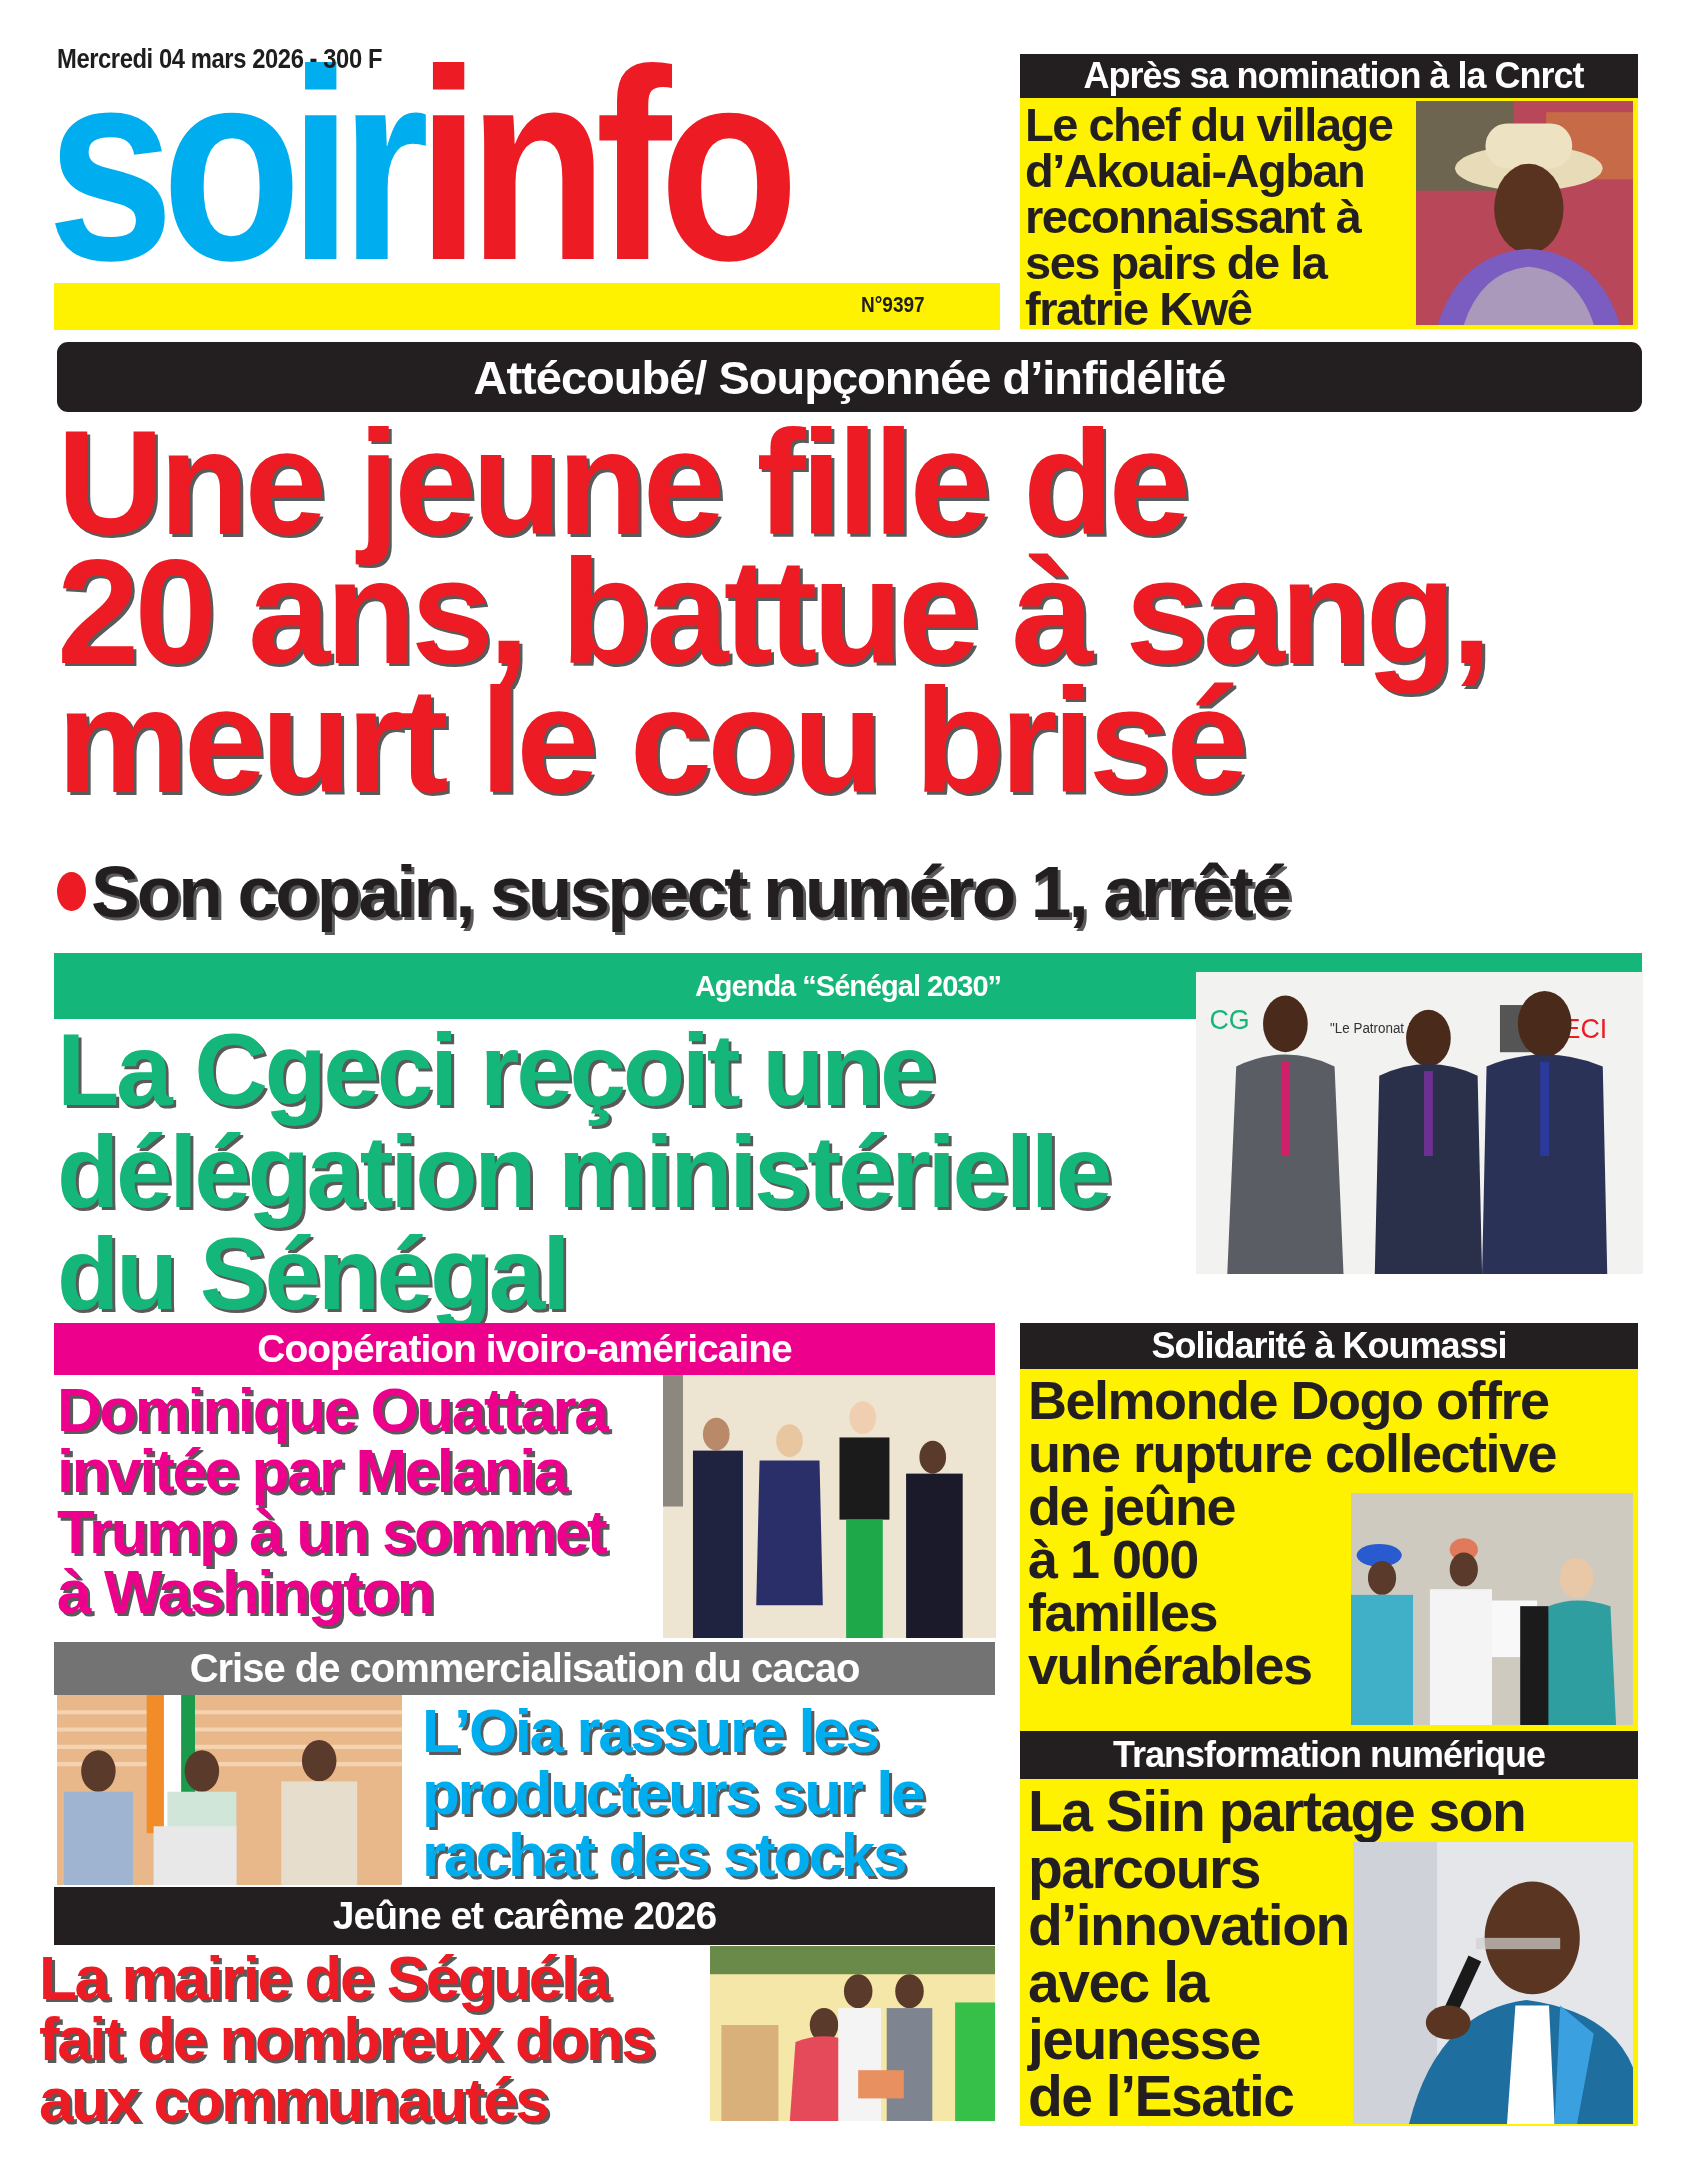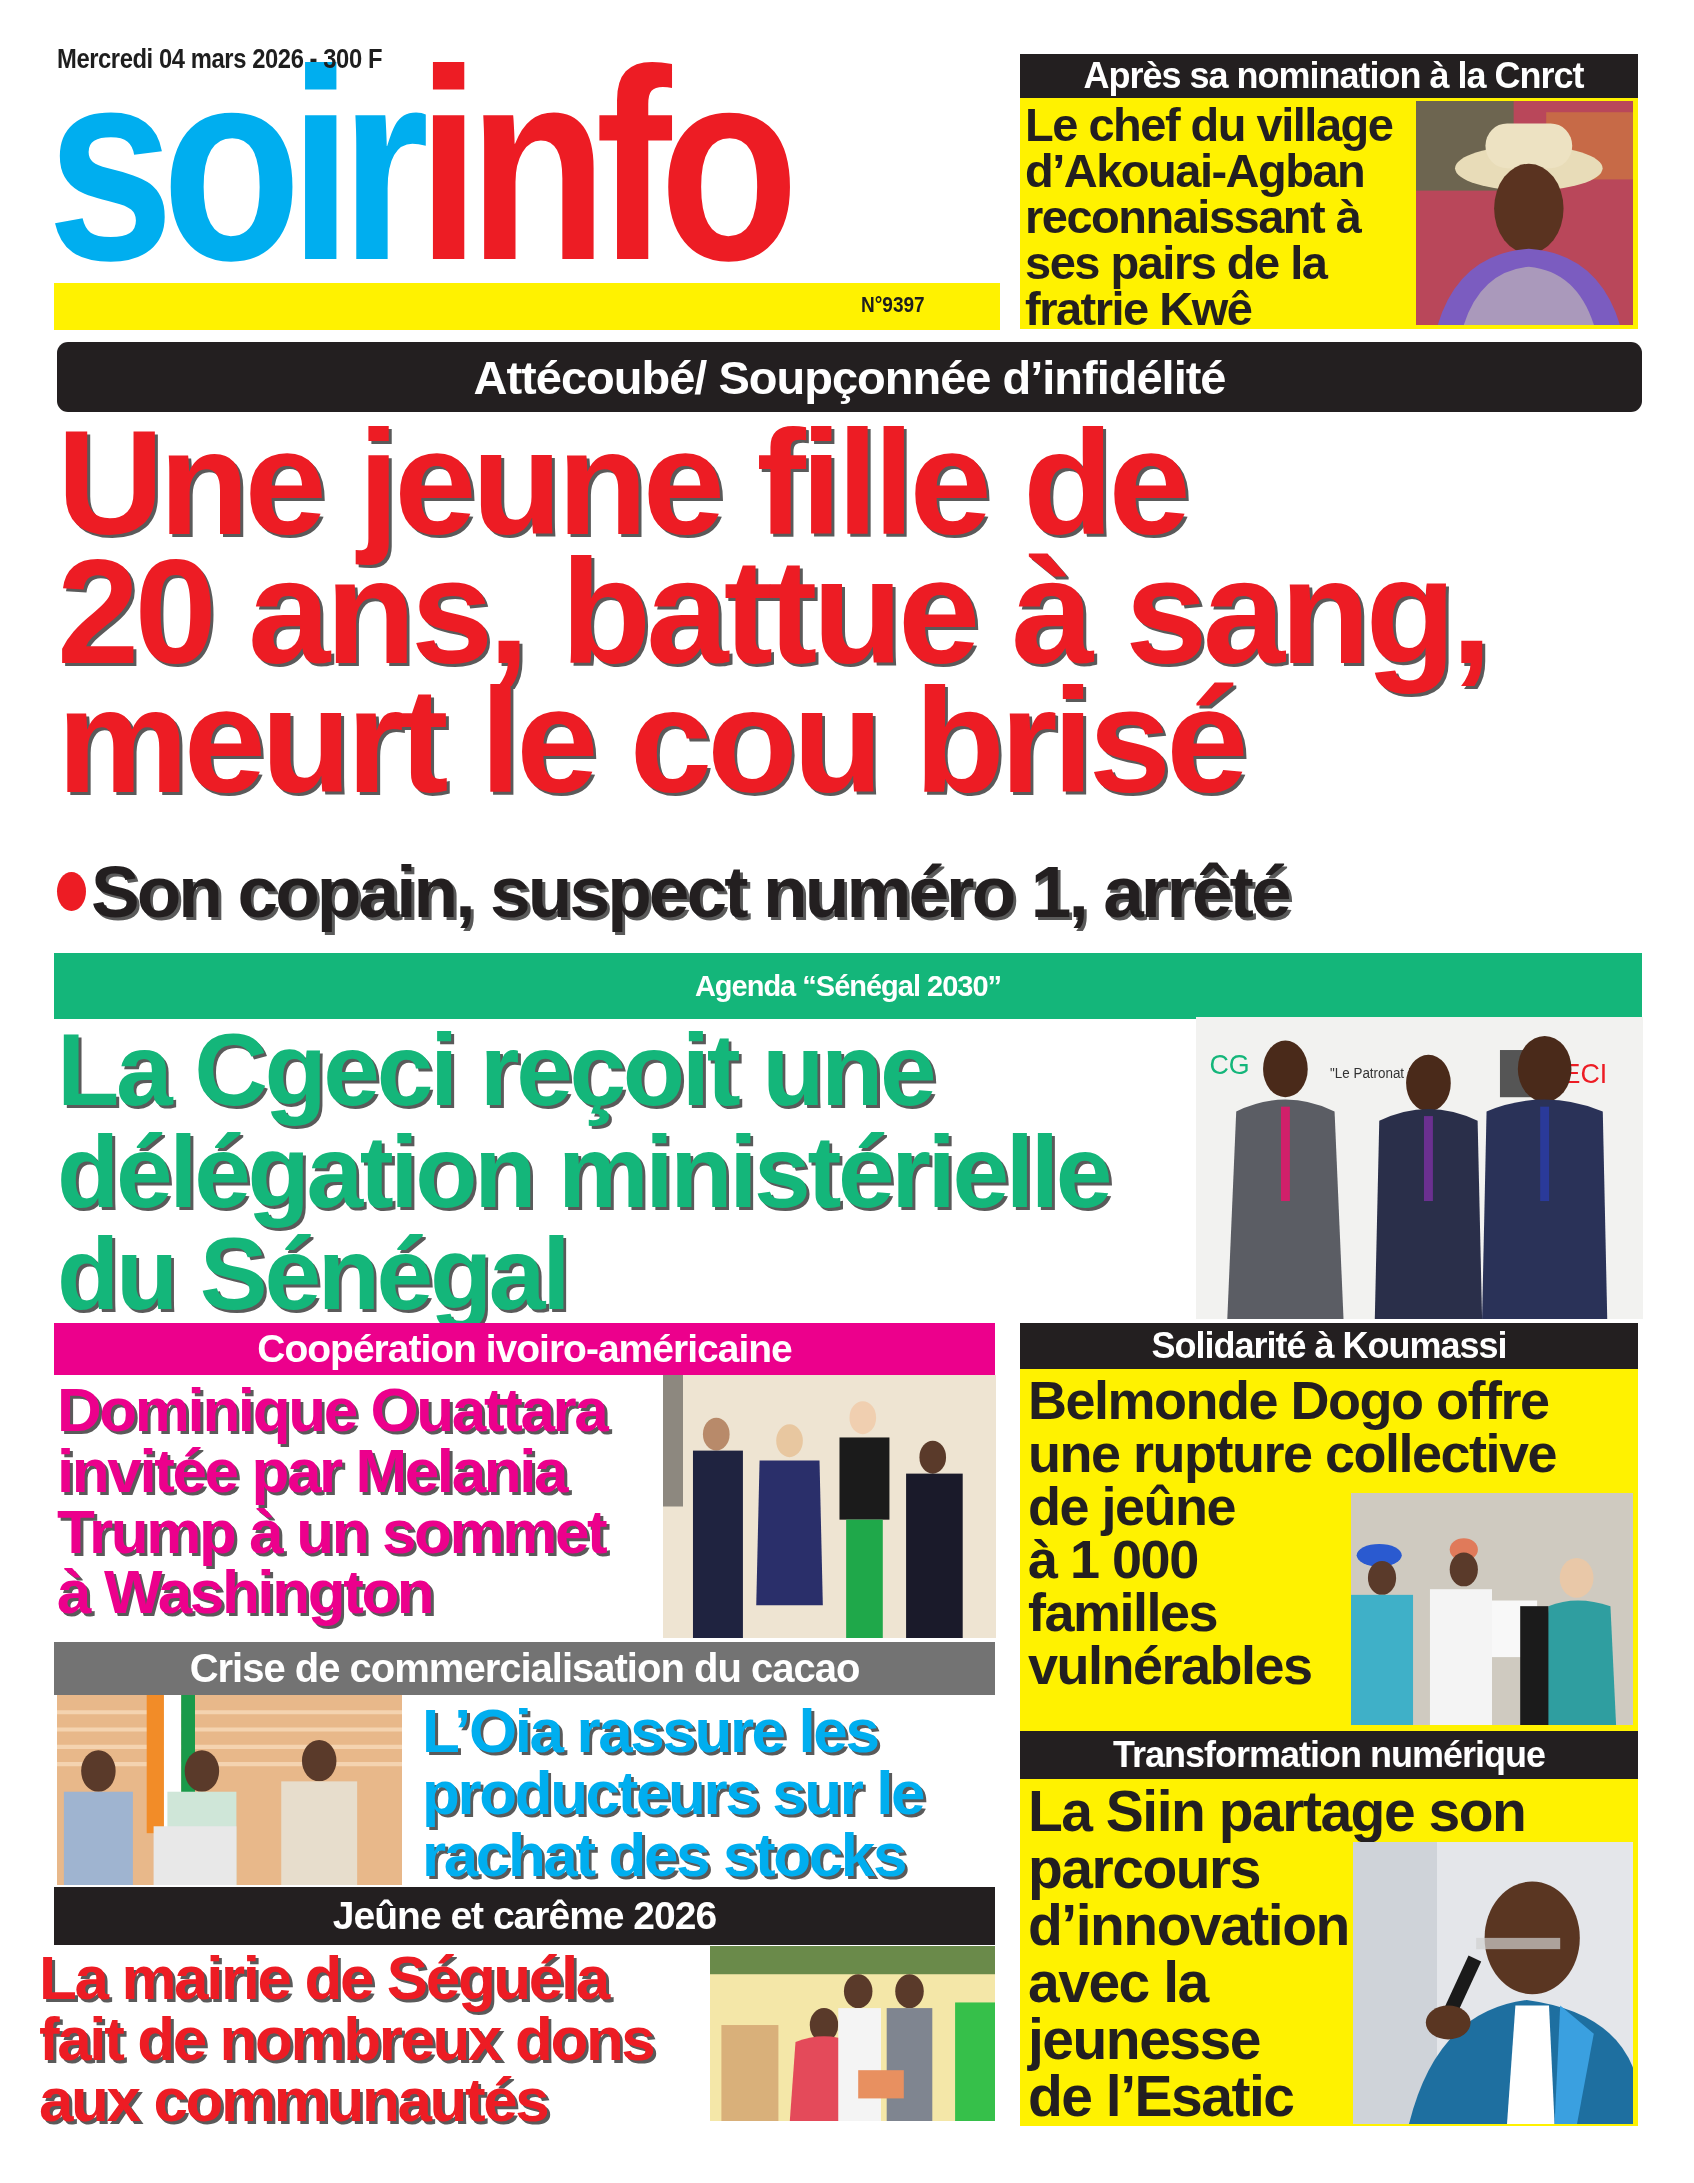--- a/index.html
+++ b/index.html
@@ -30,21 +30,21 @@
 
   
   #main-kicker { left:57px; top:342px; width:1585px; height:70px; background:#231F20; font-size:47px;border-radius:11px; }
   #main-headline { left:57px; top:419px; width:1605px; font-size:148px; color:#ED1C24; line-height:0.87; letter-spacing:-4.9px; }
   #main-sub { left:57px; top:855px; width:1605px; font-size:73px; color:#231F20; letter-spacing:-2.9px; white-space:nowrap; display:flex; align-items:center; }
   #main-sub .bullet { display:inline-block; width:29px; height:39px; border-radius:50%; background:#ED1C24; margin-right:4.9px; }
 
   
   #green-kicker { left:54px; top:953px; width:1588px; height:66px; background:#14B67A; font-size:29px; }
   #green-headline { left:57px; top:1019px; width:1099px; font-size:102px; color:#14B67A; line-height:1.0; letter-spacing:-3.4px; }
-  #green-photo { left:1168px; top:1017px; width:475px; height:302px;padding-left:28px; }
+  #green-photo { left:1168px; top:972px; width:475px; height:302px;padding-left:28px; }
 
   
   #pink-kicker { left:54px; top:1323px; width:941px; height:52px; background:#EC008C; font-size:39px; }
   #pink-headline { left:57px; top:1380px; width:632px; font-size:62px; color:#EC008C; line-height:0.98; letter-spacing:-2.4px; }
   #pink-photo { left:663px; top:1375px; width:333px; height:263px; }
 
   
   #blue-kicker { left:54px; top:1642px; width:941px; height:53px; background:#737373; font-size:40px; }
   #blue-photo { left:57px; top:1695px; width:345px; height:190px; }
   #blue-headline { left:422px; top:1700px; width:593px; font-size:62px; color:#00AEEF; line-height:1.0; letter-spacing:-2.4px; }

